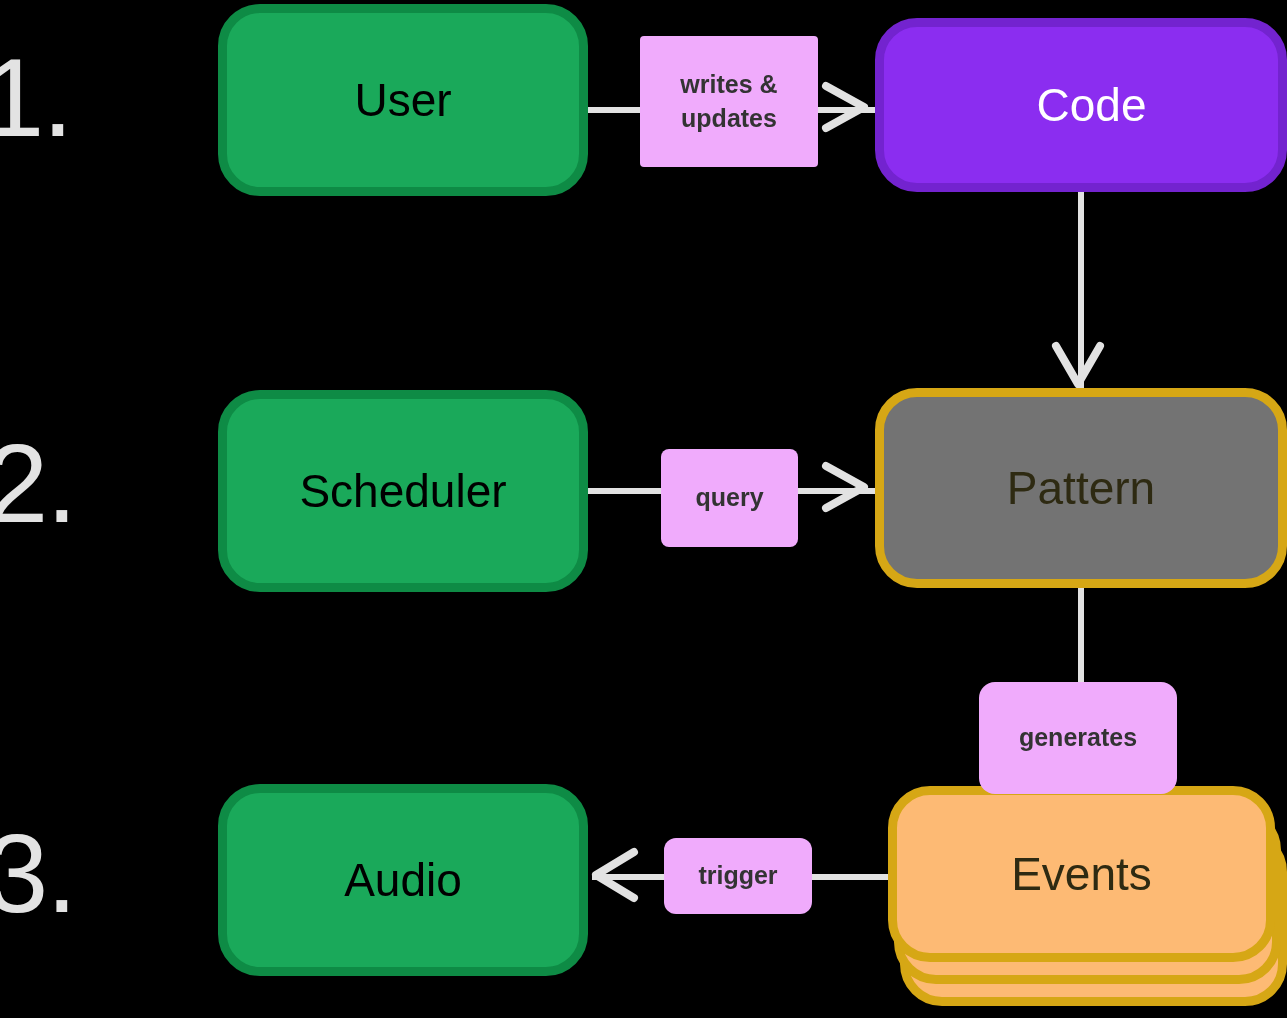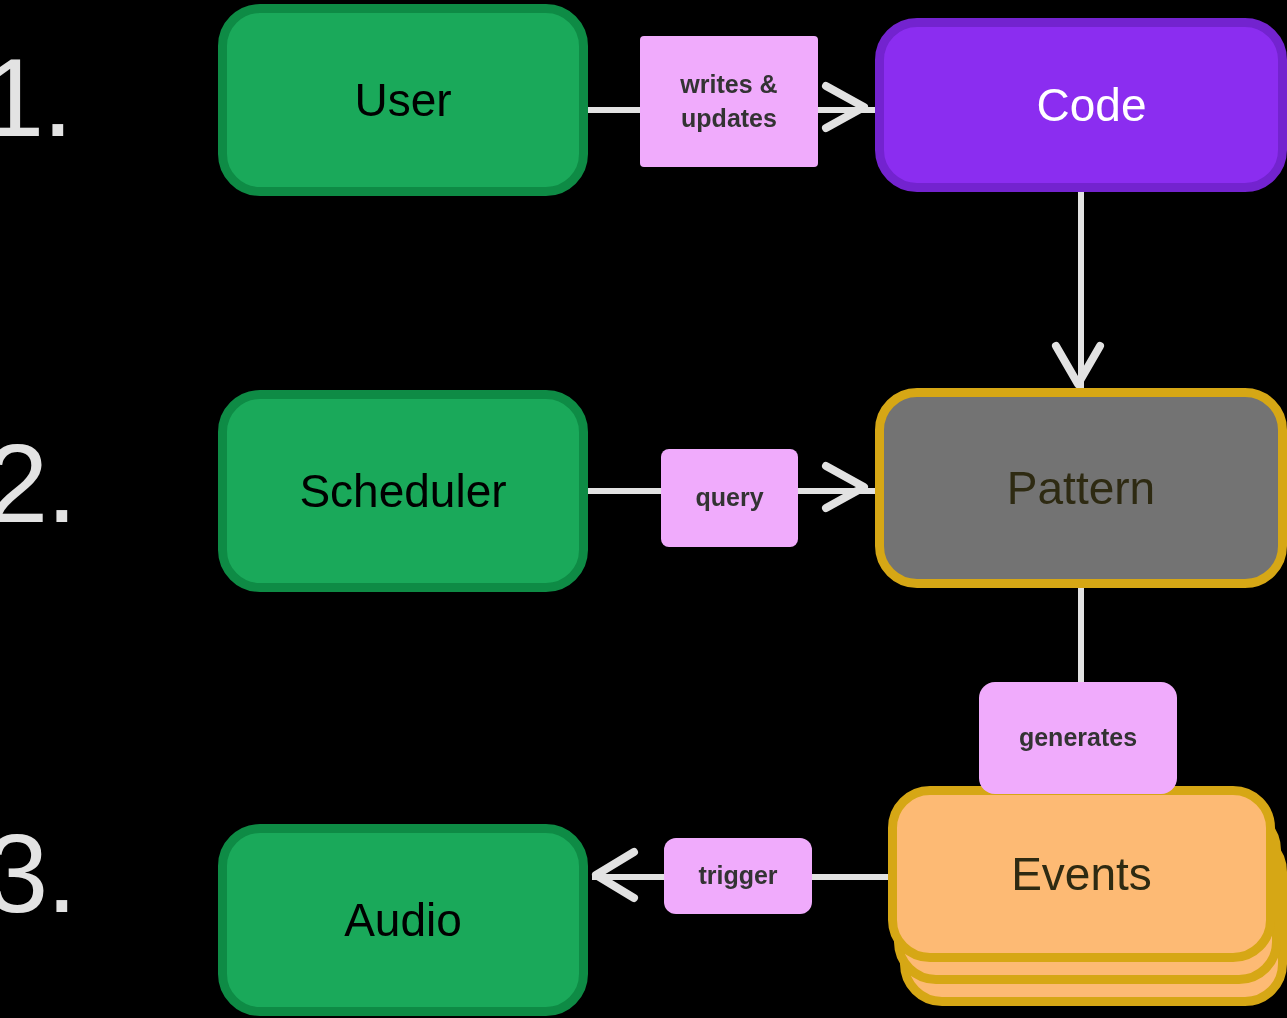--- a/index.html
+++ b/index.html
@@ -62,21 +62,21 @@
   .node.yellow {
     background: #737373;
     border-color: #d6a715;
     color: #2e2a12;
   }
 
   .node-user      { left: 218px;  top: 4px;   width: 370px; height: 192px; }
   .node-code      { left: 875px;  top: 18px;  width: 412px; height: 174px; padding-left: 21px; }
   .node-scheduler { left: 218px;  top: 390px; width: 370px; height: 202px; }
   .node-pattern   { left: 875px;  top: 388px; width: 412px; height: 200px; }
-  .node-audio     { left: 218px;  top: 784px; width: 370px; height: 192px; margin-top: 40px; }
+  .node-audio     { left: 218px;  top: 784px; width: 370px; height: 192px; }
 
   
   .stack-wrap {
     position: absolute;
     left: 888px;
     top: 786px;
     width: 399px;
     height: 232px;
     z-index: 5;
   }

